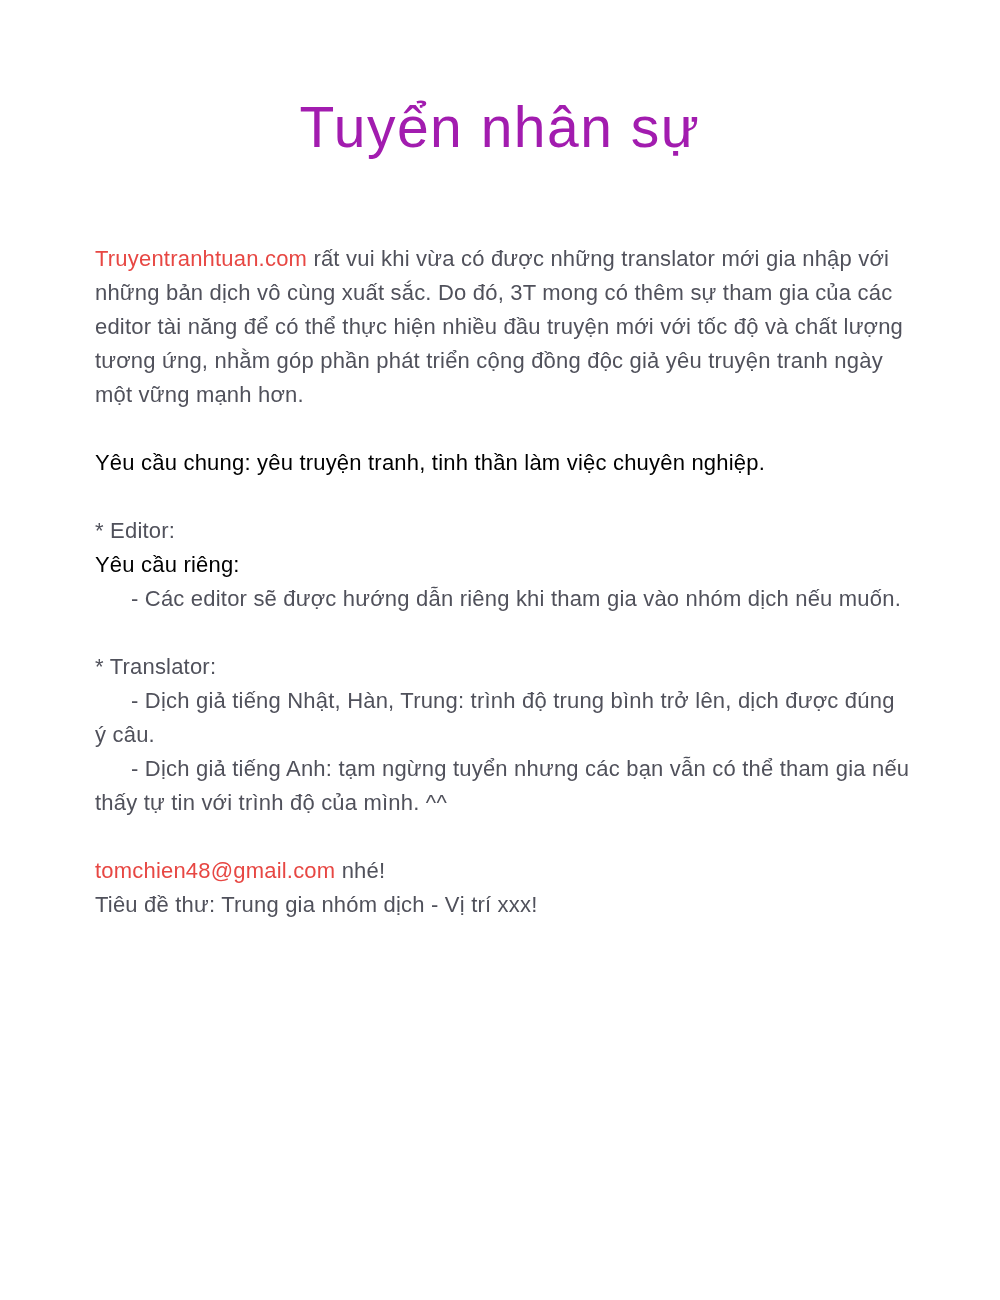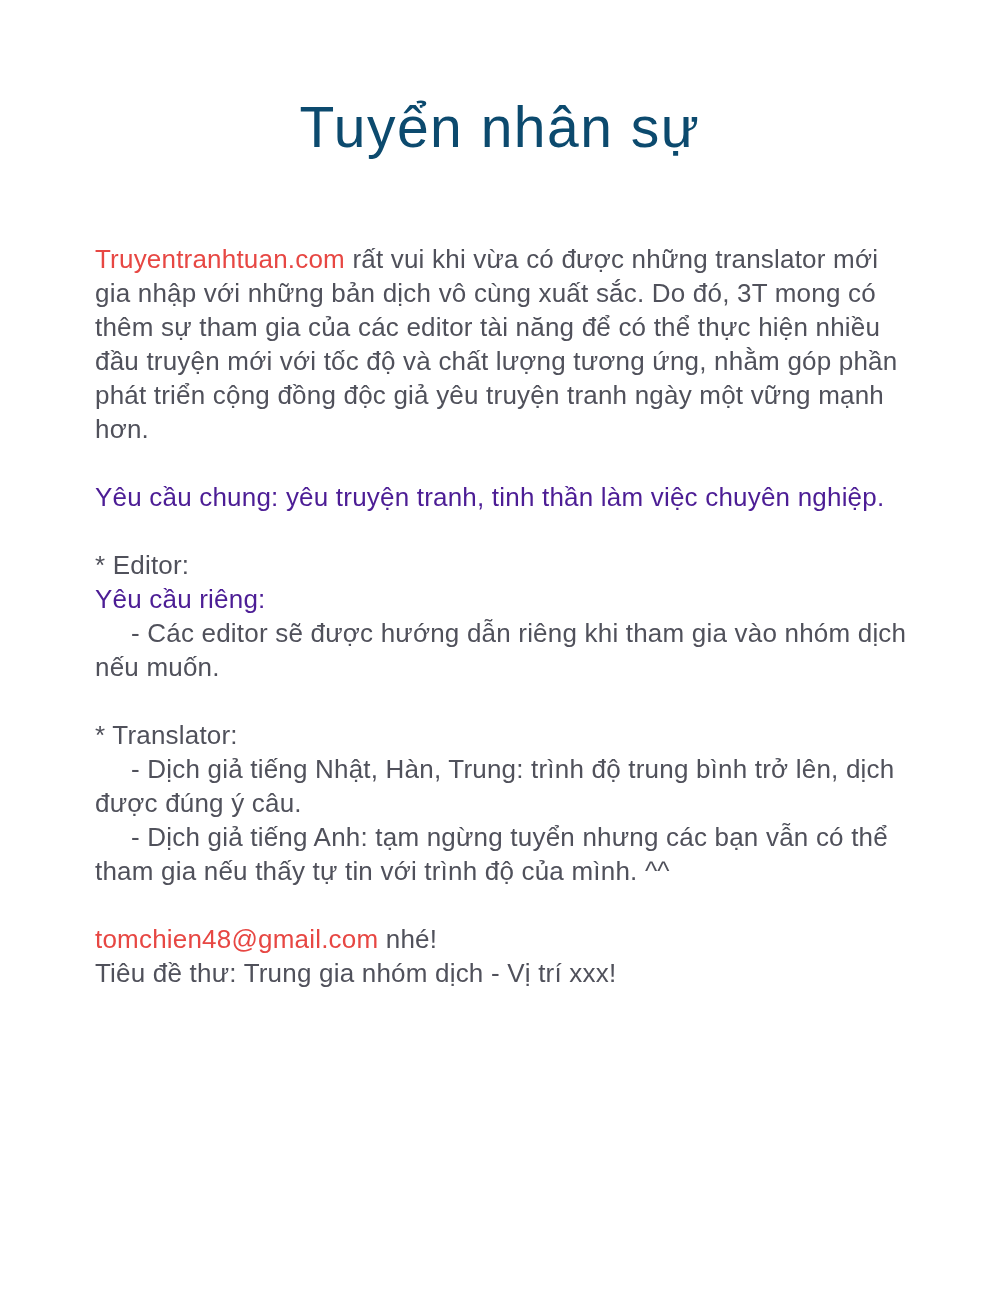--- a/index.html
+++ b/index.html
@@ -15,36 +15,36 @@
   }
   .title {
     position: absolute;
     top: 94px;
     left: 0;
     width: 100%;
     text-align: center;
     font-size: 57px;
     font-weight: 300;
     letter-spacing: 1.5px;
-    color: #0c4a6e;
+    color: #a21caf;
   }
   .content {
     position: absolute;
     top: 242px;
     left: 95px;
     width: 815px;
-    font-size: 26px;
+    font-size: 22px;
     line-height: 34px;
     font-weight: 300;
     color: #50515b;
     letter-spacing: 0.2px;
   }
   .block { margin: 0 0 34px 0; }
   .line { margin: 0; }
-  .red { color: #4c1d95; }
+  .red { color: #000000; }
   a.red { color: #e74743; text-decoration: none; cursor: pointer; }
   .indent { text-indent: 36px; }
 </style>
 </head>
 <body>
 
 <div class="page">
 
   <h1 class="title">Tuyển nhân sự</h1>
 

